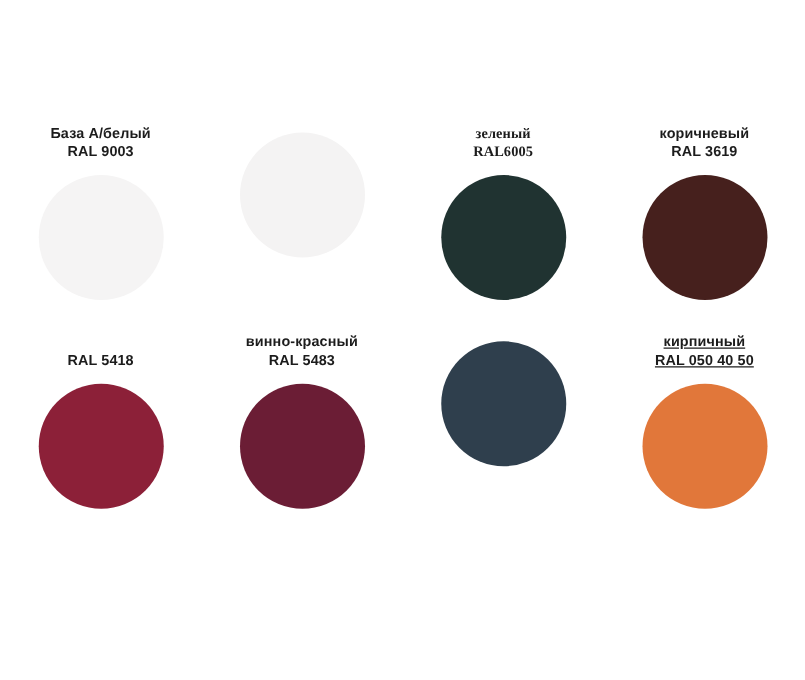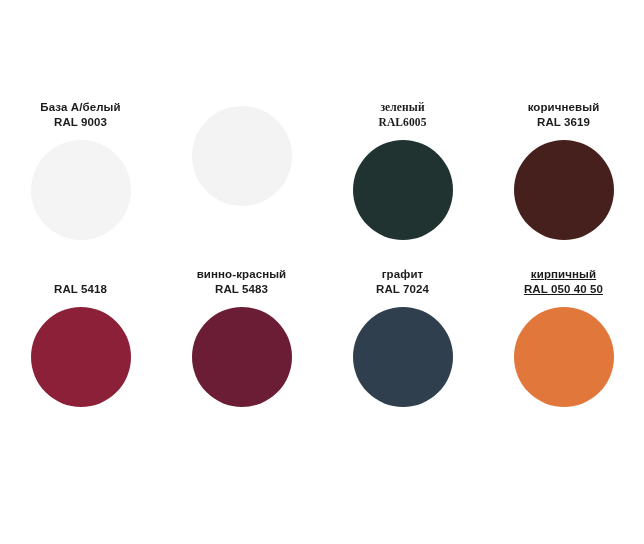--- a/index.html
+++ b/index.html
@@ -113,24 +113,20 @@
 
     <div class="swatch-cell">
       <div class="swatch-label" style="color: rgb(28, 28, 28);">
         <span class="swatch-name">винно-красный</span>
         <span class="swatch-code">RAL 5483</span>
       </div>
       <div class="swatch-circle" style="background-color: rgb(107, 29, 53);"></div>
     </div>
 
     <div class="swatch-cell">
-      <div class="swatch-label" style="color: rgb(28, 28, 28);">
-        <span class="swatch-name">графит</span>
-        <span class="swatch-code">RAL 7024</span>
-      </div>
       <div class="swatch-circle" style="background-color: rgb(47, 63, 77);"></div>
     </div>
 
     <div class="swatch-cell">
       <div class="swatch-label" style="color: rgb(28, 28, 28); text-decoration: underline;">
         <span class="swatch-name">кирпичный</span>
         <span class="swatch-code">RAL 050 40 50</span>
       </div>
       <div class="swatch-circle" style="background-color: rgb(225, 119, 58);"></div>
     </div>

